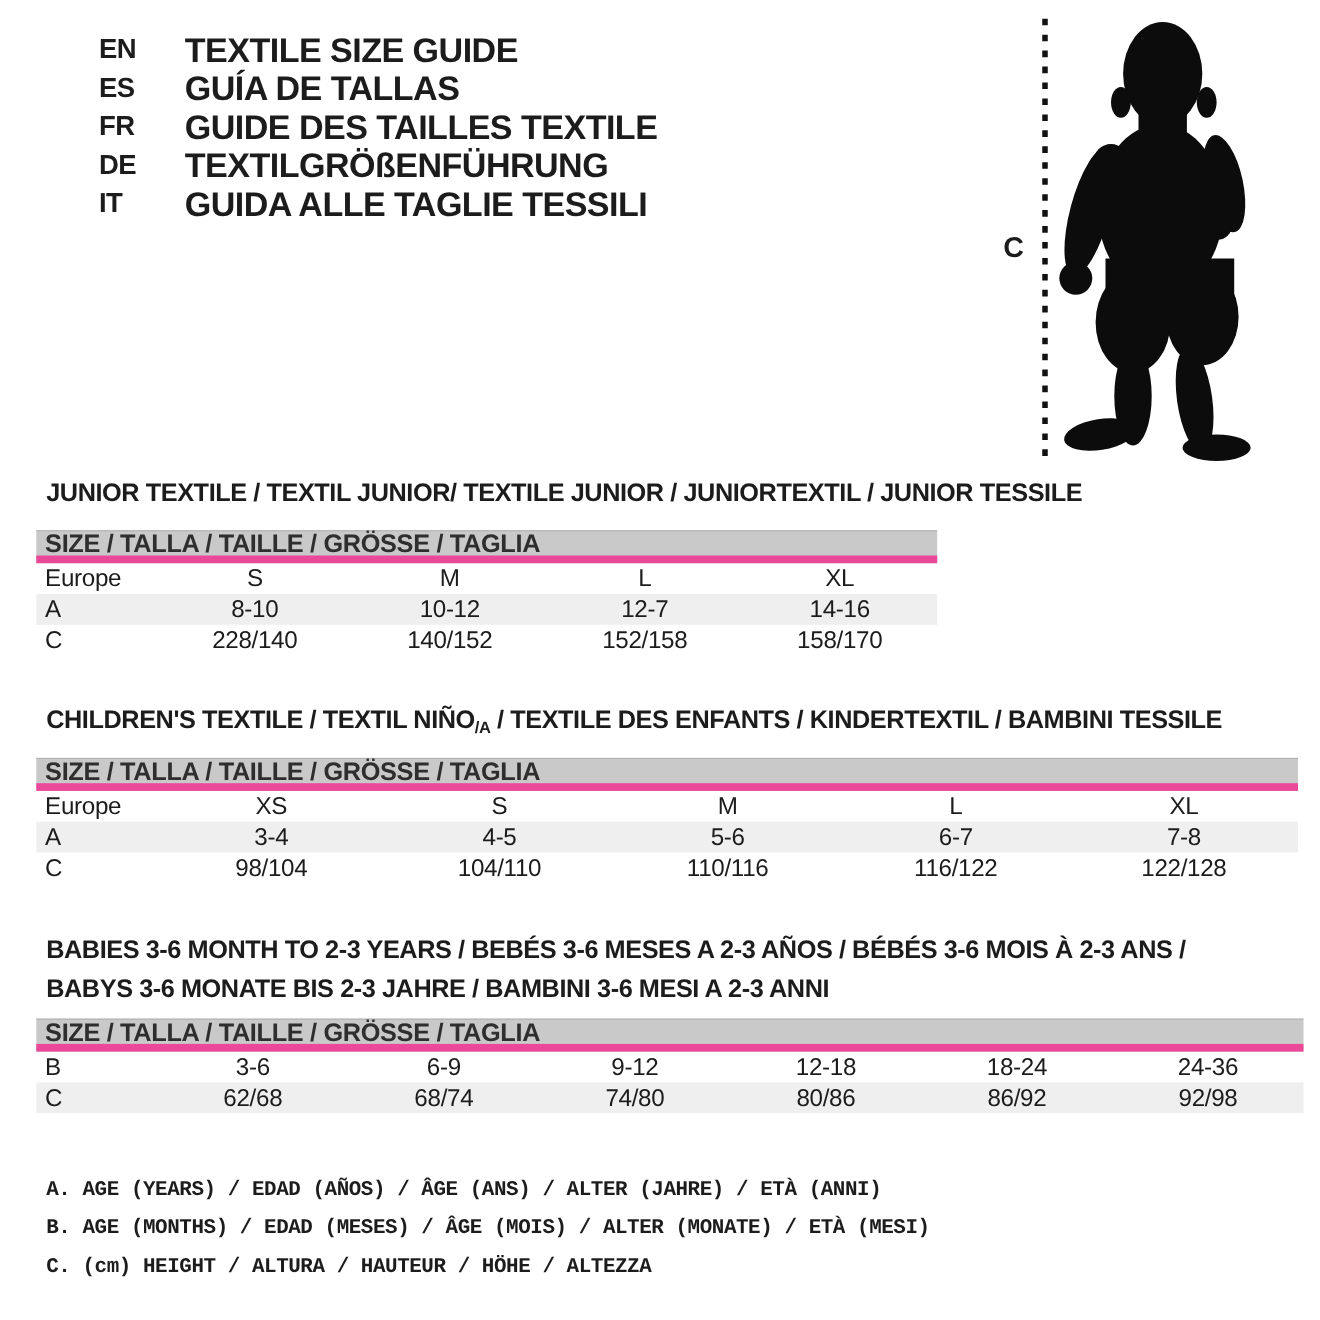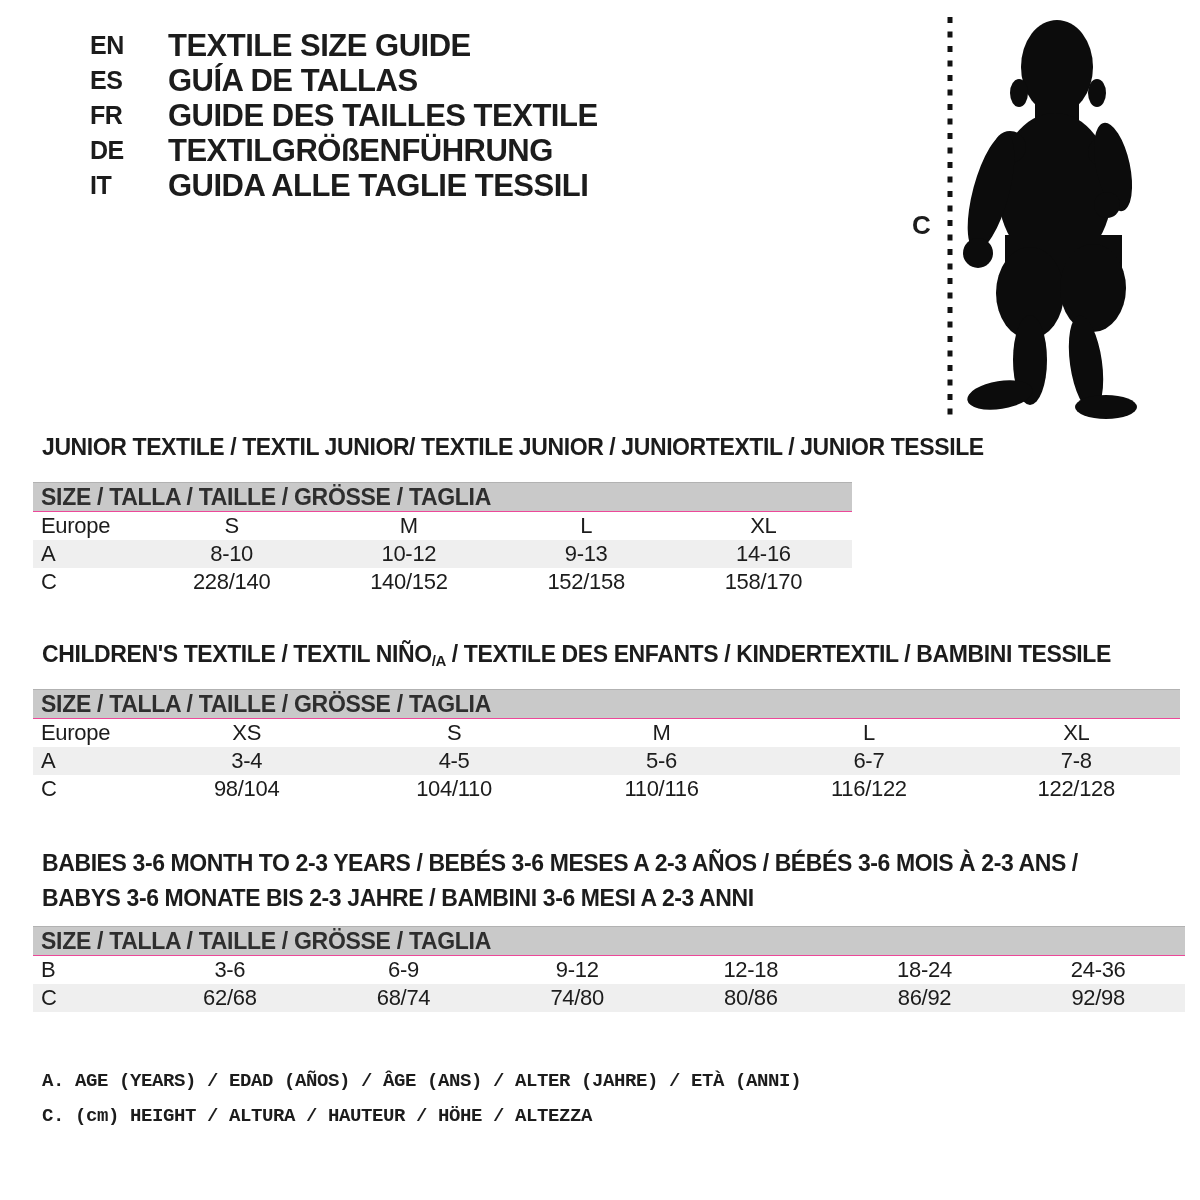--- a/index.html
+++ b/index.html
@@ -28,21 +28,21 @@
   #babies-title   { top:846px; line-height:35px; }
   .title-sub { font-size:15px; position:relative; top:4px; }
 
   
   .size-table { position:absolute; left:33px; }
   #junior-table   { top:482px; width:819px;  }
   #children-table { top:689px; width:1147px; }
   #babies-table   { top:926px; width:1152px; }
 
   .size-bar {
-    height:30px; background:#c9c9c9; border-top:1px solid #b2b2b2; border-bottom:1px solid #ec4899;
+    height:30px; background:#c9c9c9; border-top:1px solid #b2b2b2; border-bottom:7px solid #ec4899;
     box-sizing:border-box; display:flex; align-items:center; padding-left:8px;
     font-weight:bold; font-size:23px; color:#2e2e2e; letter-spacing:-0.3px;
   }
   .trow { display:grid; align-items:center; font-size:22px; height:28px; letter-spacing:-0.3px; }
   .cols4 { grid-template-columns:110px repeat(4,1fr); }
   .cols5 { grid-template-columns:110px repeat(5,1fr); }
   .cols6 { grid-template-columns:110px repeat(6,1fr); }
   .rlabel { padding-left:8px; text-align:left; }
   .cell   { text-align:center; }
   .shade  { background:#efefef; }
@@ -112,21 +112,21 @@
       <span class="rlabel">Europe</span>
       <span class="cell">S</span>
       <span class="cell">M</span>
       <span class="cell">L</span>
       <span class="cell">XL</span>
     </div>
     <div class="trow cols4 shade">
       <span class="rlabel">A</span>
       <span class="cell">8-10</span>
       <span class="cell">10-12</span>
-      <span class="cell">9-13</span>
+      <span class="cell">12-7</span>
       <span class="cell">14-16</span>
     </div>
     <div class="trow cols4">
       <span class="rlabel">C</span>
       <span class="cell">228/140</span>
       <span class="cell">140/152</span>
       <span class="cell">152/158</span>
       <span class="cell">158/170</span>
     </div>
   </div>
@@ -185,16 +185,17 @@
       <span class="cell">68/74</span>
       <span class="cell">74/80</span>
       <span class="cell">80/86</span>
       <span class="cell">86/92</span>
       <span class="cell">92/98</span>
     </div>
   </div>
 
   <div class="legend">
     <div class="legend-line">A. AGE (YEARS) / EDAD (AÑOS) / ÂGE (ANS) / ALTER (JAHRE) / ETÀ (ANNI)</div>
+    <div class="legend-line">B. AGE (MONTHS) / EDAD (MESES) / ÂGE (MOIS) / ALTER (MONATE) / ETÀ (MESI)</div>
     <div class="legend-line">C. (cm) HEIGHT / ALTURA / HAUTEUR / HÖHE / ALTEZZA</div>
   </div>
 
 </div>
 
 </body></html>

